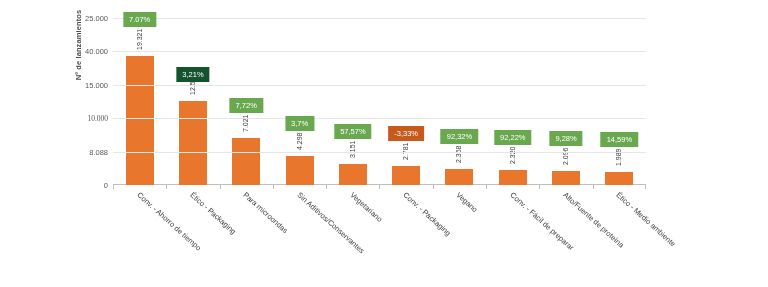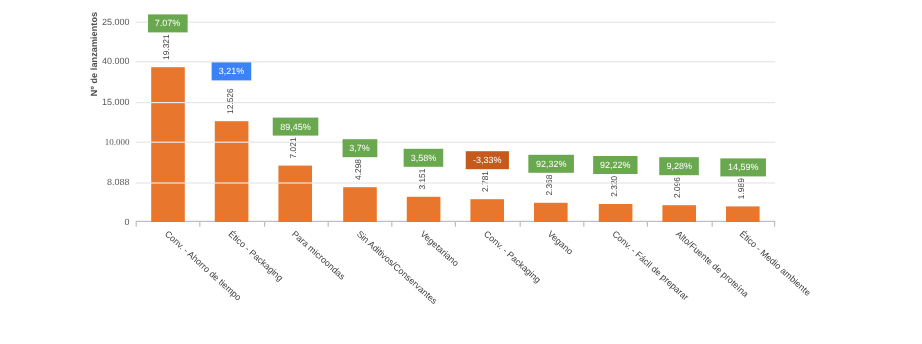--- a/index.html
+++ b/index.html
@@ -222,24 +222,24 @@
       <div class="gridline" style="top: 33.4px;"></div>
       <div class="ytick-label" style="top: 33.4px;">40.000</div>
       <div class="gridline" style="top: 66.8px;"></div>
       <div class="ytick-label" style="top: 66.8px;">15.000</div>
       <div class="gridline" style="top: 100.2px;"></div>
       <div class="ytick-label" style="top: 100.2px; font-family: Liberation Serif, serif;">10.000</div>
       <div class="gridline" style="top: 133.6px;"></div>
       <div class="ytick-label" style="top: 133.6px;">8.088</div>
       <div class="ytick-label" style="top: 167px;">0</div>
       <div class="badge" style="background: rgb(106, 168, 79); left: 26.65px; top: -6.46428px;">7.07%</div>
-      <div class="badge" style="background: #3b82f6; left: 79.95px; top: 34px;">3,21%</div>
-      <div class="badge" style="background: rgb(106, 168, 79); left: 133.25px; top: 80.0997px;">89,45%</div>
+      <div class="badge" style="background: #14532d; left: 79.95px; top: 49px;">3,21%</div>
+      <div class="badge" style="background: rgb(106, 168, 79); left: 133.25px; top: 80.0997px;">7,72%</div>
       <div class="badge" style="background: rgb(106, 168, 79); left: 186.55px; top: 98.2894px;">3,7%</div>
-      <div class="badge" style="background: rgb(106, 168, 79); left: 239.85px; top: 105.951px;">3,58%</div>
+      <div class="badge" style="background: rgb(106, 168, 79); left: 239.85px; top: 105.951px;">57,57%</div>
       <div class="badge" style="background: rgb(197, 90, 28); left: 293.15px; top: 108.423px;">-3,33%</div>
       <div class="badge" style="background: rgb(106, 168, 79); left: 346.45px; top: 111.182px;">92,32%</div>
       <div class="badge" style="background: rgb(106, 168, 79); left: 399.75px; top: 111.502px;">92,22%</div>
       <div class="badge" style="background: rgb(106, 168, 79); left: 453.05px; top: 112.999px;">9,28%</div>
       <div class="badge" style="background: rgb(106, 168, 79); left: 506.35px; top: 113.713px;">14,59%</div>
     </div>
 
   <div class="xlabels" id="xlabels-container">
       <div class="xlabel-slot" style="left: 0px; width: 53.3px;">
         <div class="xlabel" style="color: rgb(64, 64, 64);">Conv. - Ahorro de tiempo</div>

